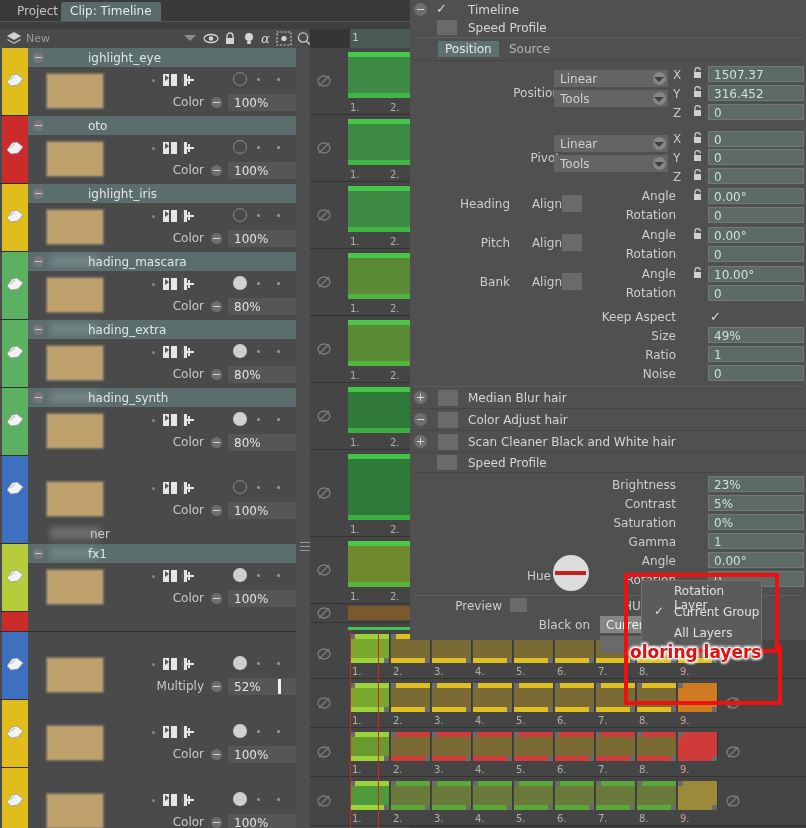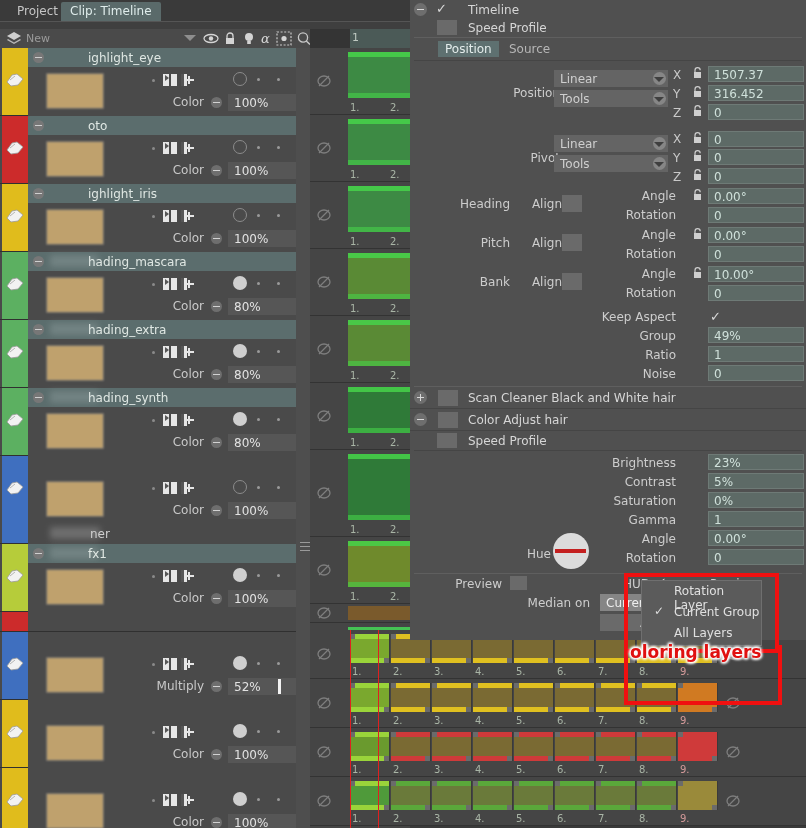--- a/index.html
+++ b/index.html
@@ -1166,45 +1166,50 @@
         </div>
         <div class="field-label" style="left:180px;top:97px;width:86px">Rotation</div>
         <div class="numf" style="left:298px;top:96px;width:96px">
           <span>0</span>
         </div>
       </div>
 
     <div style="position:relative;height:77px">
       <div class="field-label" style="left:180px;top:1px;width:86px">Keep Aspect</div>
       <div class="checkmark" style="left:300px;top:0px">✓</div>
-      <div class="field-label" style="left:180px;top:20px;width:86px">Group</div>
+      <div class="field-label" style="left:180px;top:20px;width:86px">Size</div>
       <div class="numf" style="left:298px;top:18px;width:96px">
           <span>49%</span>
         </div>
       <div class="field-label" style="left:180px;top:39px;width:86px">Ratio</div>
       <div class="numf" style="left:298px;top:37px;width:96px">
           <span>1</span>
         </div>
       <div class="field-label" style="left:180px;top:58px;width:86px">Noise</div>
       <div class="numf" style="left:298px;top:56px;width:96px">
           <span>0</span>
         </div>
     </div>
     <div class="rp-sep" style="margin:0 4px"></div>
 
     <div id="fx-list">
         <div class="rp-head" style="height:22px;border-bottom:1px solid #454545">
           <div class="rp-collapse plus" style="top:4px"></div>
           <div class="rp-box" style="left:28px;top:3px;width:20px;height:16px"></div>
-          <div class="rp-title" style="left:58px;top:4px">Scan Cleaner Black and White hair</div>
+          <div class="rp-title" style="left:58px;top:4px">Median Blur hair</div>
         </div>
         <div class="rp-head" style="height:22px;border-bottom:1px solid #454545">
           <div class="rp-collapse" style="top:4px"></div>
           <div class="rp-box" style="left:28px;top:3px;width:20px;height:16px"></div>
           <div class="rp-title" style="left:58px;top:4px">Color Adjust hair</div>
+        </div>
+        <div class="rp-head" style="height:22px;border-bottom:1px solid #454545">
+          <div class="rp-collapse plus" style="top:4px"></div>
+          <div class="rp-box" style="left:28px;top:3px;width:20px;height:16px"></div>
+          <div class="rp-title" style="left:58px;top:4px">Scan Cleaner Black and White hair</div>
         </div>
       </div>
 
     <div class="rp-head" style="height:19px">
       <div class="rp-box" style="left:27px;top:2px;width:20px;height:15px"></div>
       <div class="rp-title" style="left:58px;top:3px">Speed Profile</div>
     </div>
     <div class="rp-sep2" style="margin:0 4px"></div>
 
     <div id="ca-block" style="position:relative;height:122px">
@@ -1239,21 +1244,21 @@
       </div>
     <div class="rp-sep" style="margin:0 4px"></div>
 
     <div style="position:relative;height:54px">
       <div class="field-label" style="left:22px;top:3px;width:70px">Preview</div>
       <div class="chkbox" style="left:100px;top:2px"></div>
       <div class="field-label" style="left:170px;top:3px;width:70px">HUD</div>
       <div class="checkmark" style="left:246px;top:1px">✓</div>
       <div class="field-label" style="left:300px;top:3px;width:90px;text-align:left">Preview</div>
 
-      <div class="field-label" style="left:110px;top:22px;width:70px">Median on</div>
+      <div class="field-label" style="left:110px;top:22px;width:70px">Black on</div>
       <div class="dd" style="left:190px;top:20px;width:120px;background:#858585">
         <span style="color:#efefef">Current Group</span>
         <div class="chevbg" style="background:#5b5b5b"></div>
         <div class="chev" style="right:4px;top:7px;border-top-color:#cfcfcf"></div>
       </div>
       <div class="apply-btn" style="left:190px;top:40px;width:110px">
           <span style="left:40px">Apply</span>
         </div>
     </div>
   </div>

